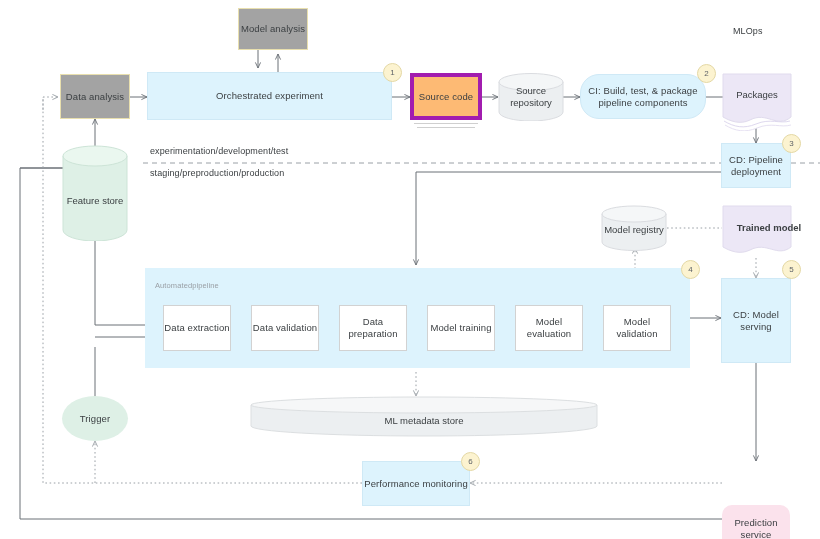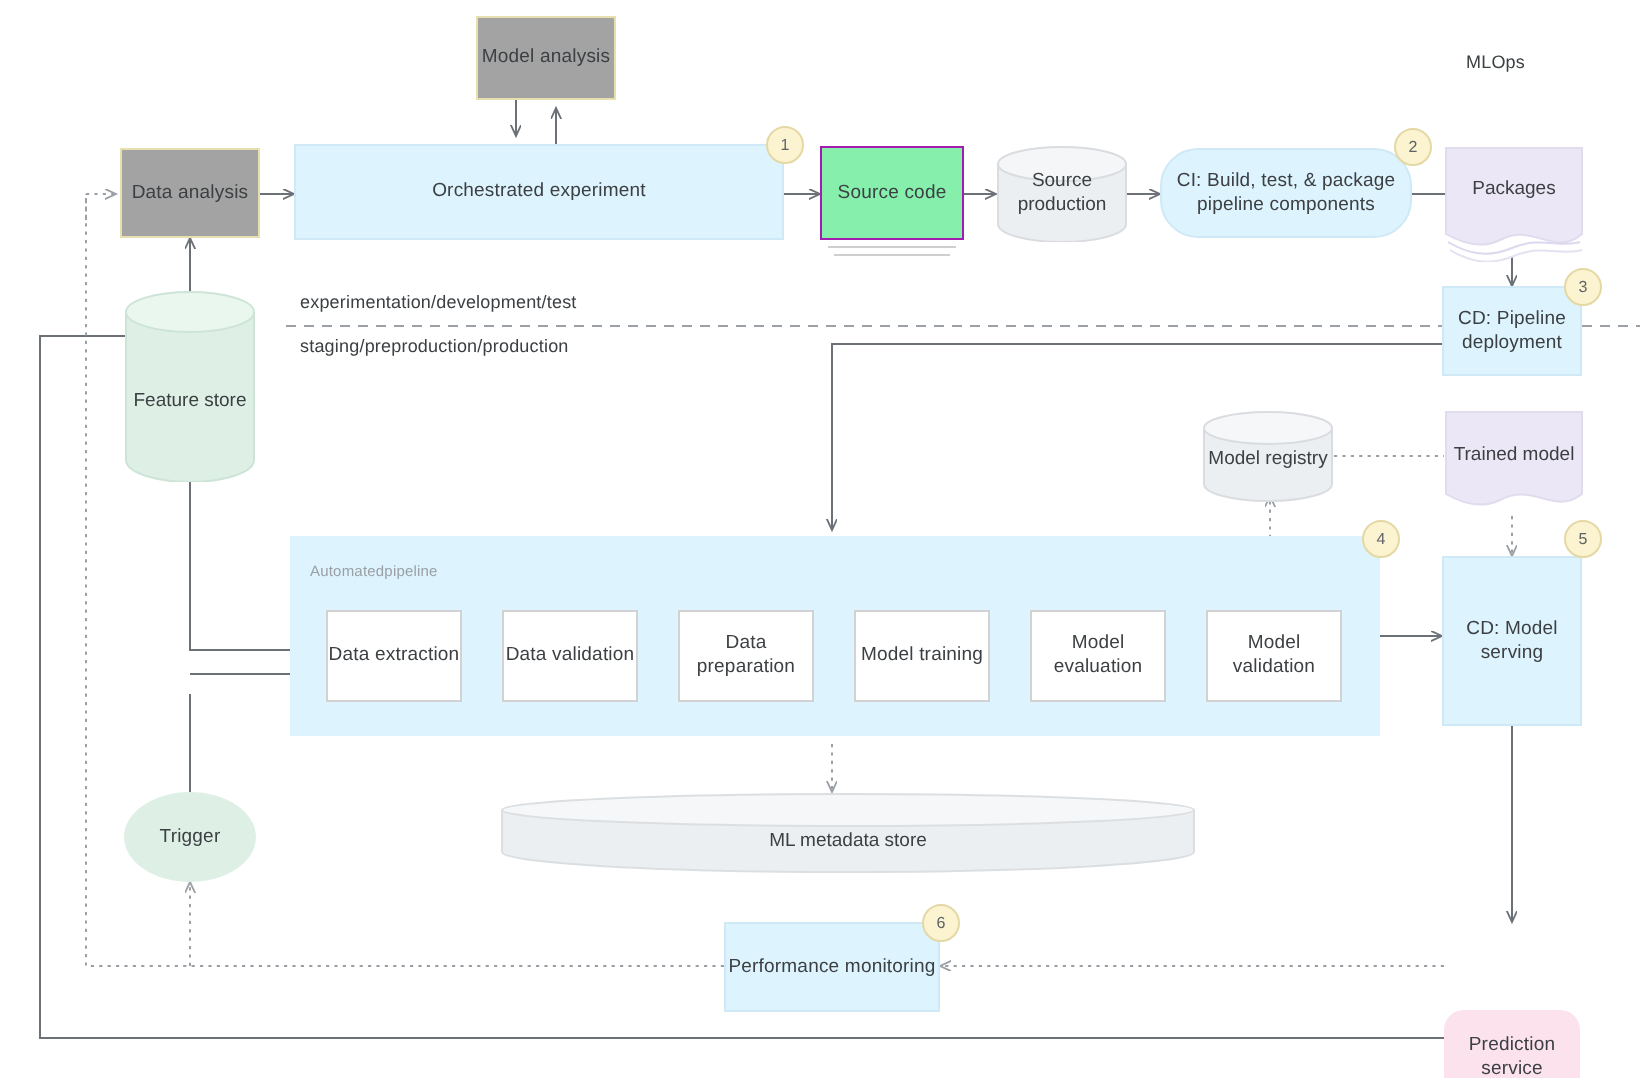--- a/index.html
+++ b/index.html
@@ -2,21 +2,21 @@
 <html><head>
 <meta charset="utf-8">
 <style>
   html,body{margin:0;padding:0;background:#ffffff;}
   body{font-family:"Liberation Sans","DejaVu Sans",sans-serif;}
   #canvas{position:relative;width:820px;height:539px;overflow:hidden;background:#fff;}
   #svg-layer{position:absolute;left:0;top:0;width:820px;height:539px;}
   .node{position:absolute;box-sizing:border-box;display:flex;align-items:center;justify-content:center;text-align:center;color:#3c4043;font-size:9.5px;line-height:12px;letter-spacing:.1px;}
   .cream{background:#a3a3a3;border:1px solid #e8dfae;}
   .blue{background:#ddf3fd;border:1px solid #cfe9f6;}
-  .gray{background:#86efac;border:1px solid #a21caf;text-align:center;}
+  .gray{background:#fdba74;border:4px solid #a21caf;text-align:center;}
   .white{background:#ffffff;border:1px solid #d2d2d2;}
   .pink{background:#fbe2ec;border-radius:10px;}
   .green-ell{background:#def0e6;border-radius:50%;}
   .pipeline-band{background:#ddf3fd;border:none;}
   .band-label{position:absolute;color:#9aa0a6;font-size:7.5px;letter-spacing:.1px;}
   .badge{position:absolute;width:17px;height:17px;border-radius:50%;background:#fcf3d0;border:1px solid #e4d8a4;color:#5f6368;font-size:8px;display:flex;align-items:center;justify-content:center;z-index:6;}
   .ann{position:absolute;color:#3c4043;font-size:9px;letter-spacing:.1px;}
   .cyl{position:absolute;}
   .doc{position:absolute;}
   .lbl{position:absolute;display:flex;align-items:center;justify-content:center;text-align:center;width:100%;height:100%;pointer-events:none;color:#3c4043;font-size:9.5px;line-height:12px;}
@@ -112,21 +112,21 @@
 
   <div class="node gray" style="left:410px;top:73px;width:72px;height:47px;">Source code</div>
   <div class="stacklines" style="left:414px;top:123px;width:64px;"></div>
   <div class="stacklines" style="left:417px;top:127px;width:58px;"></div>
 
   <div class="cyl" style="left:498px;top:73px;width:66px;height:48px;">
     <svg width="66" height="48" viewBox="0 0 66 48" xmlns="http://www.w3.org/2000/svg">
       <path d="M1,9 L1,39 A32,9 0 0 0 65,39 L65,9 Z" fill="#eceff1" stroke="#dadce0" stroke-width="1"></path>
       <ellipse cx="33" cy="9" rx="32" ry="8.5" fill="#f4f6f7" stroke="#dadce0" stroke-width="1"></ellipse>
     </svg>
-    <div class="lbl" style="left:0;top:0;">Source production</div>
+    <div class="lbl" style="left:0;top:0;">Source repository</div>
   </div>
 
   <div class="node blue" style="left:580px;top:74px;width:126px;height:45px;border-radius:19px;">CI: Build, test, &amp; package pipeline components</div>
   <div class="badge" style="left:697px;top:64px;">2</div>
 
   <div class="doc" style="left:722px;top:73px;width:70px;height:58px;">
     <svg width="70" height="58" viewBox="0 0 70 58" xmlns="http://www.w3.org/2000/svg">
       <path d="M1,1 L69,1 L69,44 C55,56 45,38 28,47 C18,52 8,48 1,44 Z" fill="#ece7f6" stroke="#e0dbed" stroke-width="1"></path>
       <path d="M2,48 C12,54 22,56 34,51 C48,45 58,51 68,48" fill="none" stroke="#ded8ee" stroke-width="1"></path>
       <path d="M3,52 C13,58 23,60 35,55 C49,49 59,55 69,52" fill="none" stroke="#e6e1f2" stroke-width="1"></path>
@@ -150,21 +150,21 @@
       <path d="M1,9 L1,37 A32,8.5 0 0 0 65,37 L65,9 Z" fill="#eceff1" stroke="#dadce0" stroke-width="1"></path>
       <ellipse cx="33" cy="9" rx="32" ry="8" fill="#f5f7f8" stroke="#dadce0" stroke-width="1"></ellipse>
     </svg>
     <div class="lbl" style="left:0;top:2px;">Model registry</div>
   </div>
 
   <div class="doc" style="left:722px;top:205px;width:70px;height:53px;">
     <svg width="70" height="53" viewBox="0 0 70 53" xmlns="http://www.w3.org/2000/svg">
       <path d="M1,1 L69,1 L69,42 C55,53 45,36 28,45 C18,50 8,46 1,42 Z" fill="#ece7f6" stroke="#e0dbed" stroke-width="1"></path>
     </svg>
-    <div class="lbl" style="left:0;top:-4px;">Trained model</div>
+    <div class="lbl" style="left:12px;top:-4px;font-weight:bold;">Trained model</div>
   </div>
 
   <div class="node pipeline-band" style="left:145px;top:268px;width:545px;height:100px;"></div>
   <div class="band-label" style="left:155px;top:281px;">Automatedpipeline</div>
   <div class="badge" style="left:681px;top:260px;">4</div>
 
   <div class="node white" style="left:163px;top:305px;width:68px;height:46px;">Data extraction</div>
   <div class="node white" style="left:251px;top:305px;width:68px;height:46px;">Data validation</div>
   <div class="node white" style="left:339px;top:305px;width:68px;height:46px;">Data preparation</div>
   <div class="node white" style="left:427px;top:305px;width:68px;height:46px;">Model training</div>

